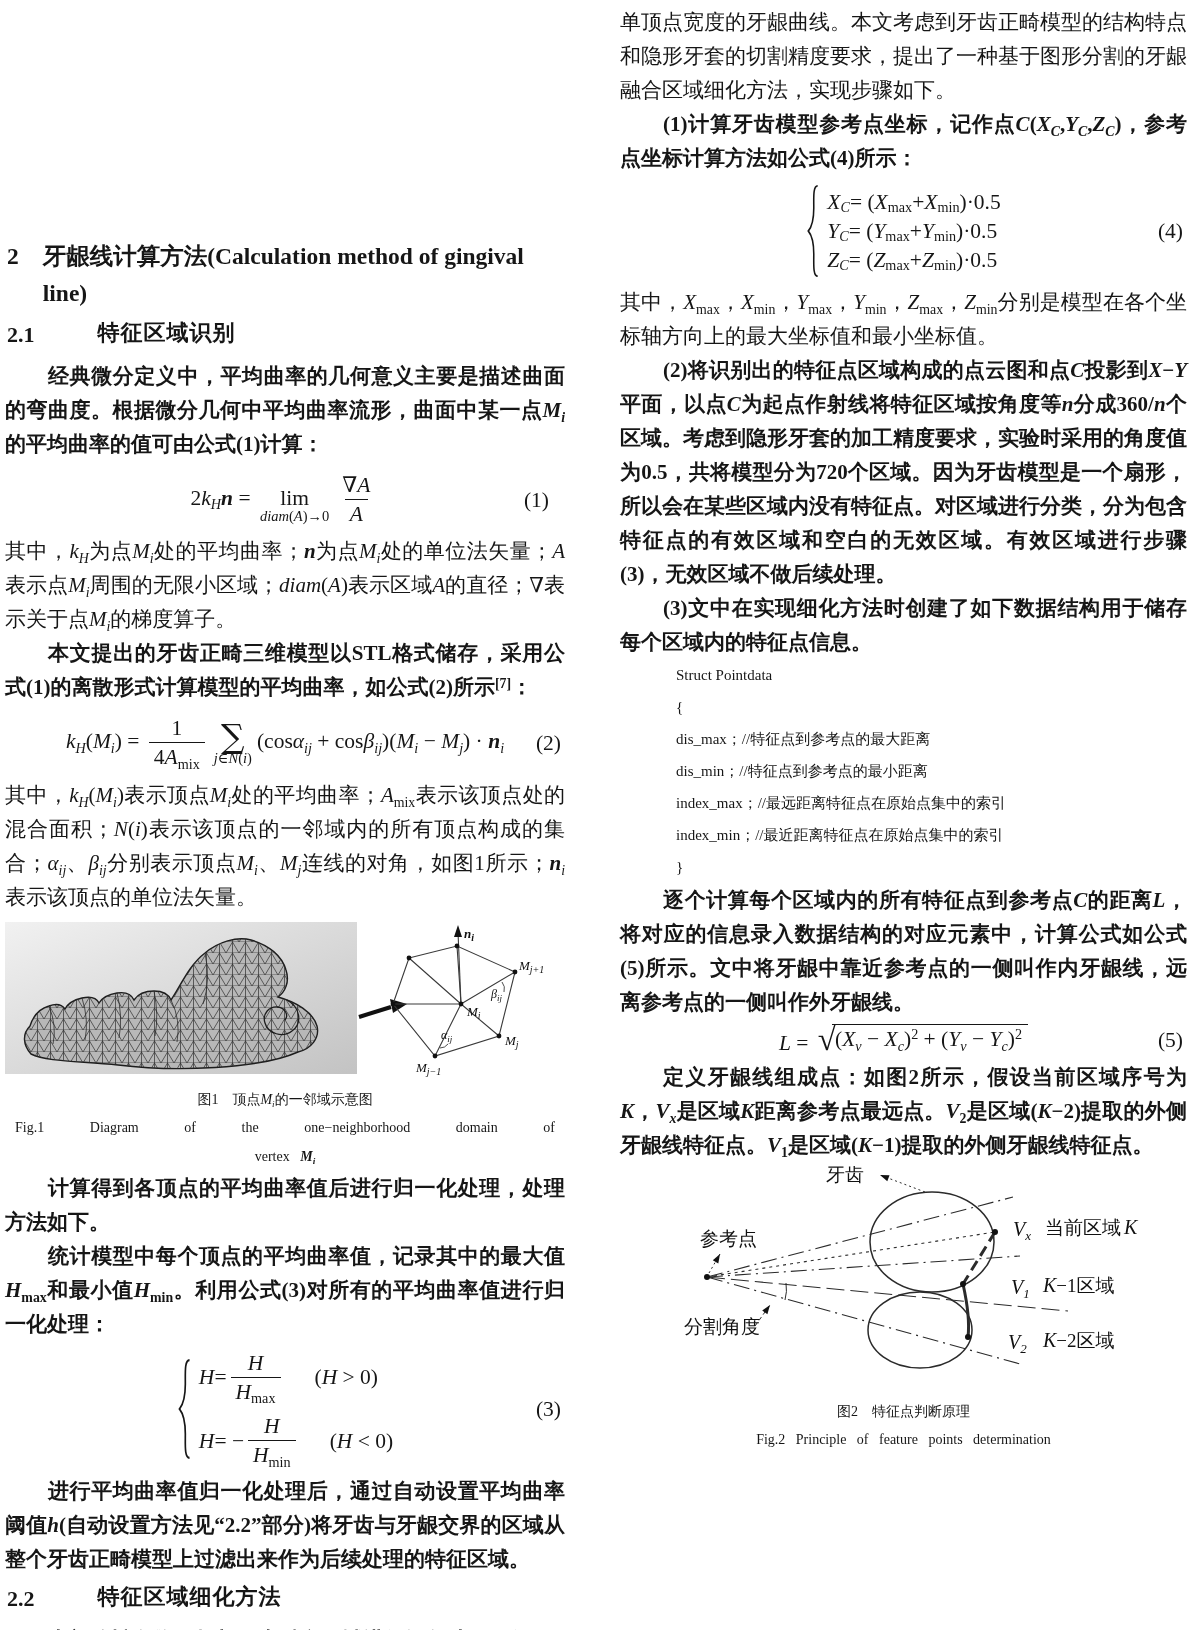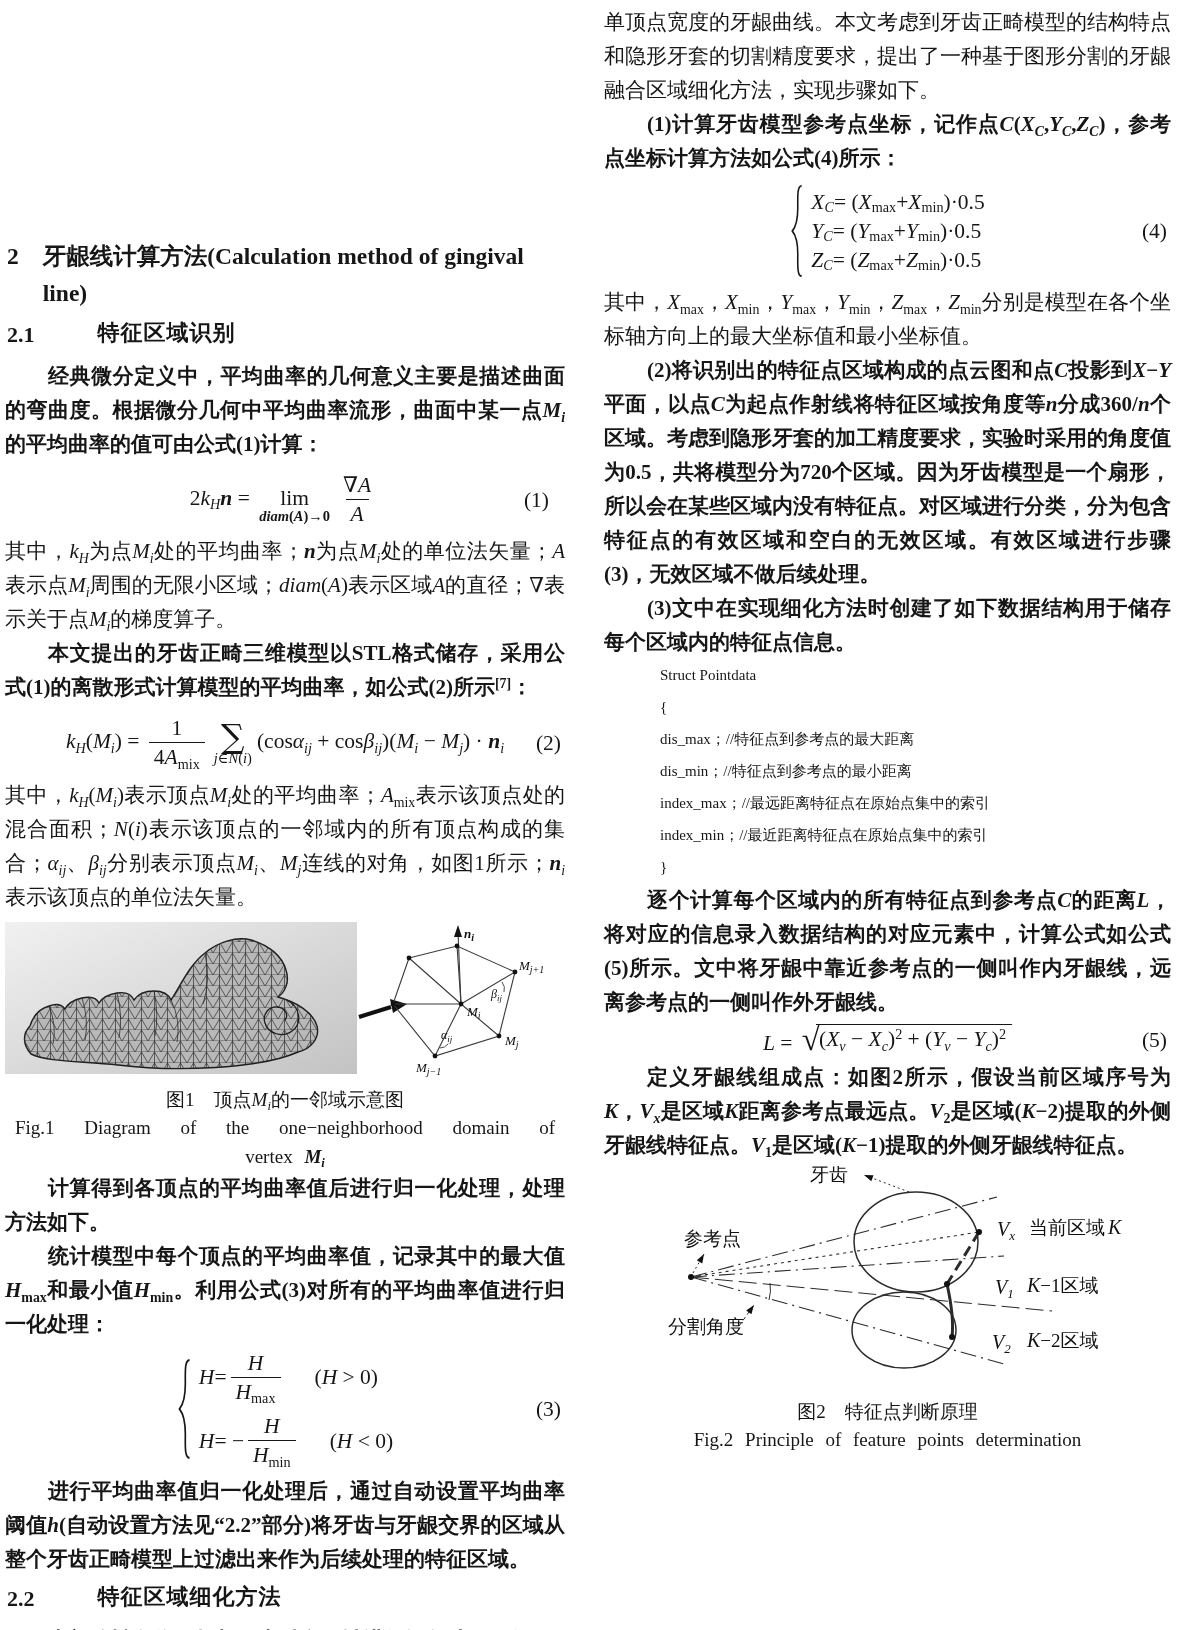--- a/index.html
+++ b/index.html
@@ -1,20 +1,20 @@
 <!DOCTYPE html>
 <html><head>
 <meta charset="utf-8">
 <style>
   html,body{margin:0;padding:0;background:#ffffff;}
   .page{position:relative;width:1200px;height:1630px;background:#ffffff;color:#161616;
         font-family:"Liberation Serif","DejaVu Serif",serif;overflow:hidden;}
   .col{position:absolute;top:0;box-sizing:border-box;}
   .col-left{left:5px;width:560px;padding-top:238px;}
-  .col-right{left:604px;width:567px;padding-top:5px;}
+  .col-right{left:620px;width:567px;padding-top:5px;}
 
   .h2{display:flex;gap:24px;font-weight:bold;font-size:23.5px;line-height:37px;margin:0 0 8px 2px;}
   .h2 .h2-num{font-family:"Liberation Serif",serif;}
   .h2 .h2-zh{font-family:"Liberation Sans","DejaVu Sans",sans-serif;}
   .h2 .h2-en{font-family:"Liberation Serif",serif;}
   .h3{display:flex;gap:18px;font-weight:bold;font-size:22px;line-height:30px;margin:2px 0 9px 2px;}
   .h3 .h3-num{font-family:"Liberation Serif",serif;}
   .h3 .h3-text{font-family:Liberation Mono, monospace;letter-spacing:1px;margin-left:45px;}
 
   p.body{margin:0;font-size:21px;line-height:34px;text-align:justify;}
@@ -26,35 +26,35 @@
   sup{font-size:66%;line-height:0;position:relative;vertical-align:baseline;top:-0.5em;}
 
   .eq{position:relative;display:flex;align-items:center;justify-content:center;
       font-size:21.5px;margin:8px 0;}
   .eq .eqno{position:absolute;right:4px;top:50%;transform:translateY(-50%);}
   .frac{display:inline-flex;flex-direction:column;align-items:center;vertical-align:middle;margin:0 4px;}
   .frac .num{display:block;padding:0 5px 1px;line-height:1.15;}
   .frac .den{display:block;border-top:1.6px solid #161616;padding:2px 5px 0;line-height:1.15;}
   .limblk{display:inline-flex;flex-direction:column;align-items:center;margin:0 4px;}
   .limblk .limtop{line-height:1.05;}
-  .limblk .limbot{font-size:14.5px;line-height:1.1;font-weight:bold;}
+  .limblk .limbot{font-size:14.5px;line-height:1.1;}
   .sumblk{display:inline-flex;flex-direction:column;align-items:center;margin:0 5px;}
   .sumblk .sigma{font-size:33px;line-height:0.85;font-family:"DejaVu Serif",serif;}
   .sumblk .sumsub{font-size:14.5px;line-height:1.1;}
   .cond{margin-left:30px;}
   .eqcases{display:flex;align-items:center;gap:7px;}
   .caserows{display:flex;flex-direction:column;gap:10px;}
   .caserow{display:flex;align-items:center;}
   .bracesvg{flex:0 0 auto;}
   .sqrtwrap{display:inline-flex;align-items:flex-start;margin-left:4px;}
   .radsym{font-size:33px;line-height:0.92;}
   .radbody{border-top:1.7px solid #161616;margin-left:-4px;padding:2px 6px 0 3px;}
 
   figure{margin:6px 0 4px;padding:0;}
-  .cap{font-size:19px;text-align:center;line-height:27px;}
+  .cap{font-size:14px;text-align:center;line-height:27px;}
   .cap-zh{margin-top:2px;}
   .cap-just{text-align:justify;text-align-last:justify;padding:0 10px;line-height:29px;}
   .cap-ws{word-spacing:7px;line-height:29px;}
 
   .structblk{margin:0 0 0 56px;font-size:15px;line-height:32px;}
   .structblk .codeline{white-space:pre-wrap;}
 
   svg text{font-family:"Liberation Serif","DejaVu Serif",serif;}
   .svg-zh{font-size:19px;}
   .svg-var{font-style:italic;font-size:20px;}

